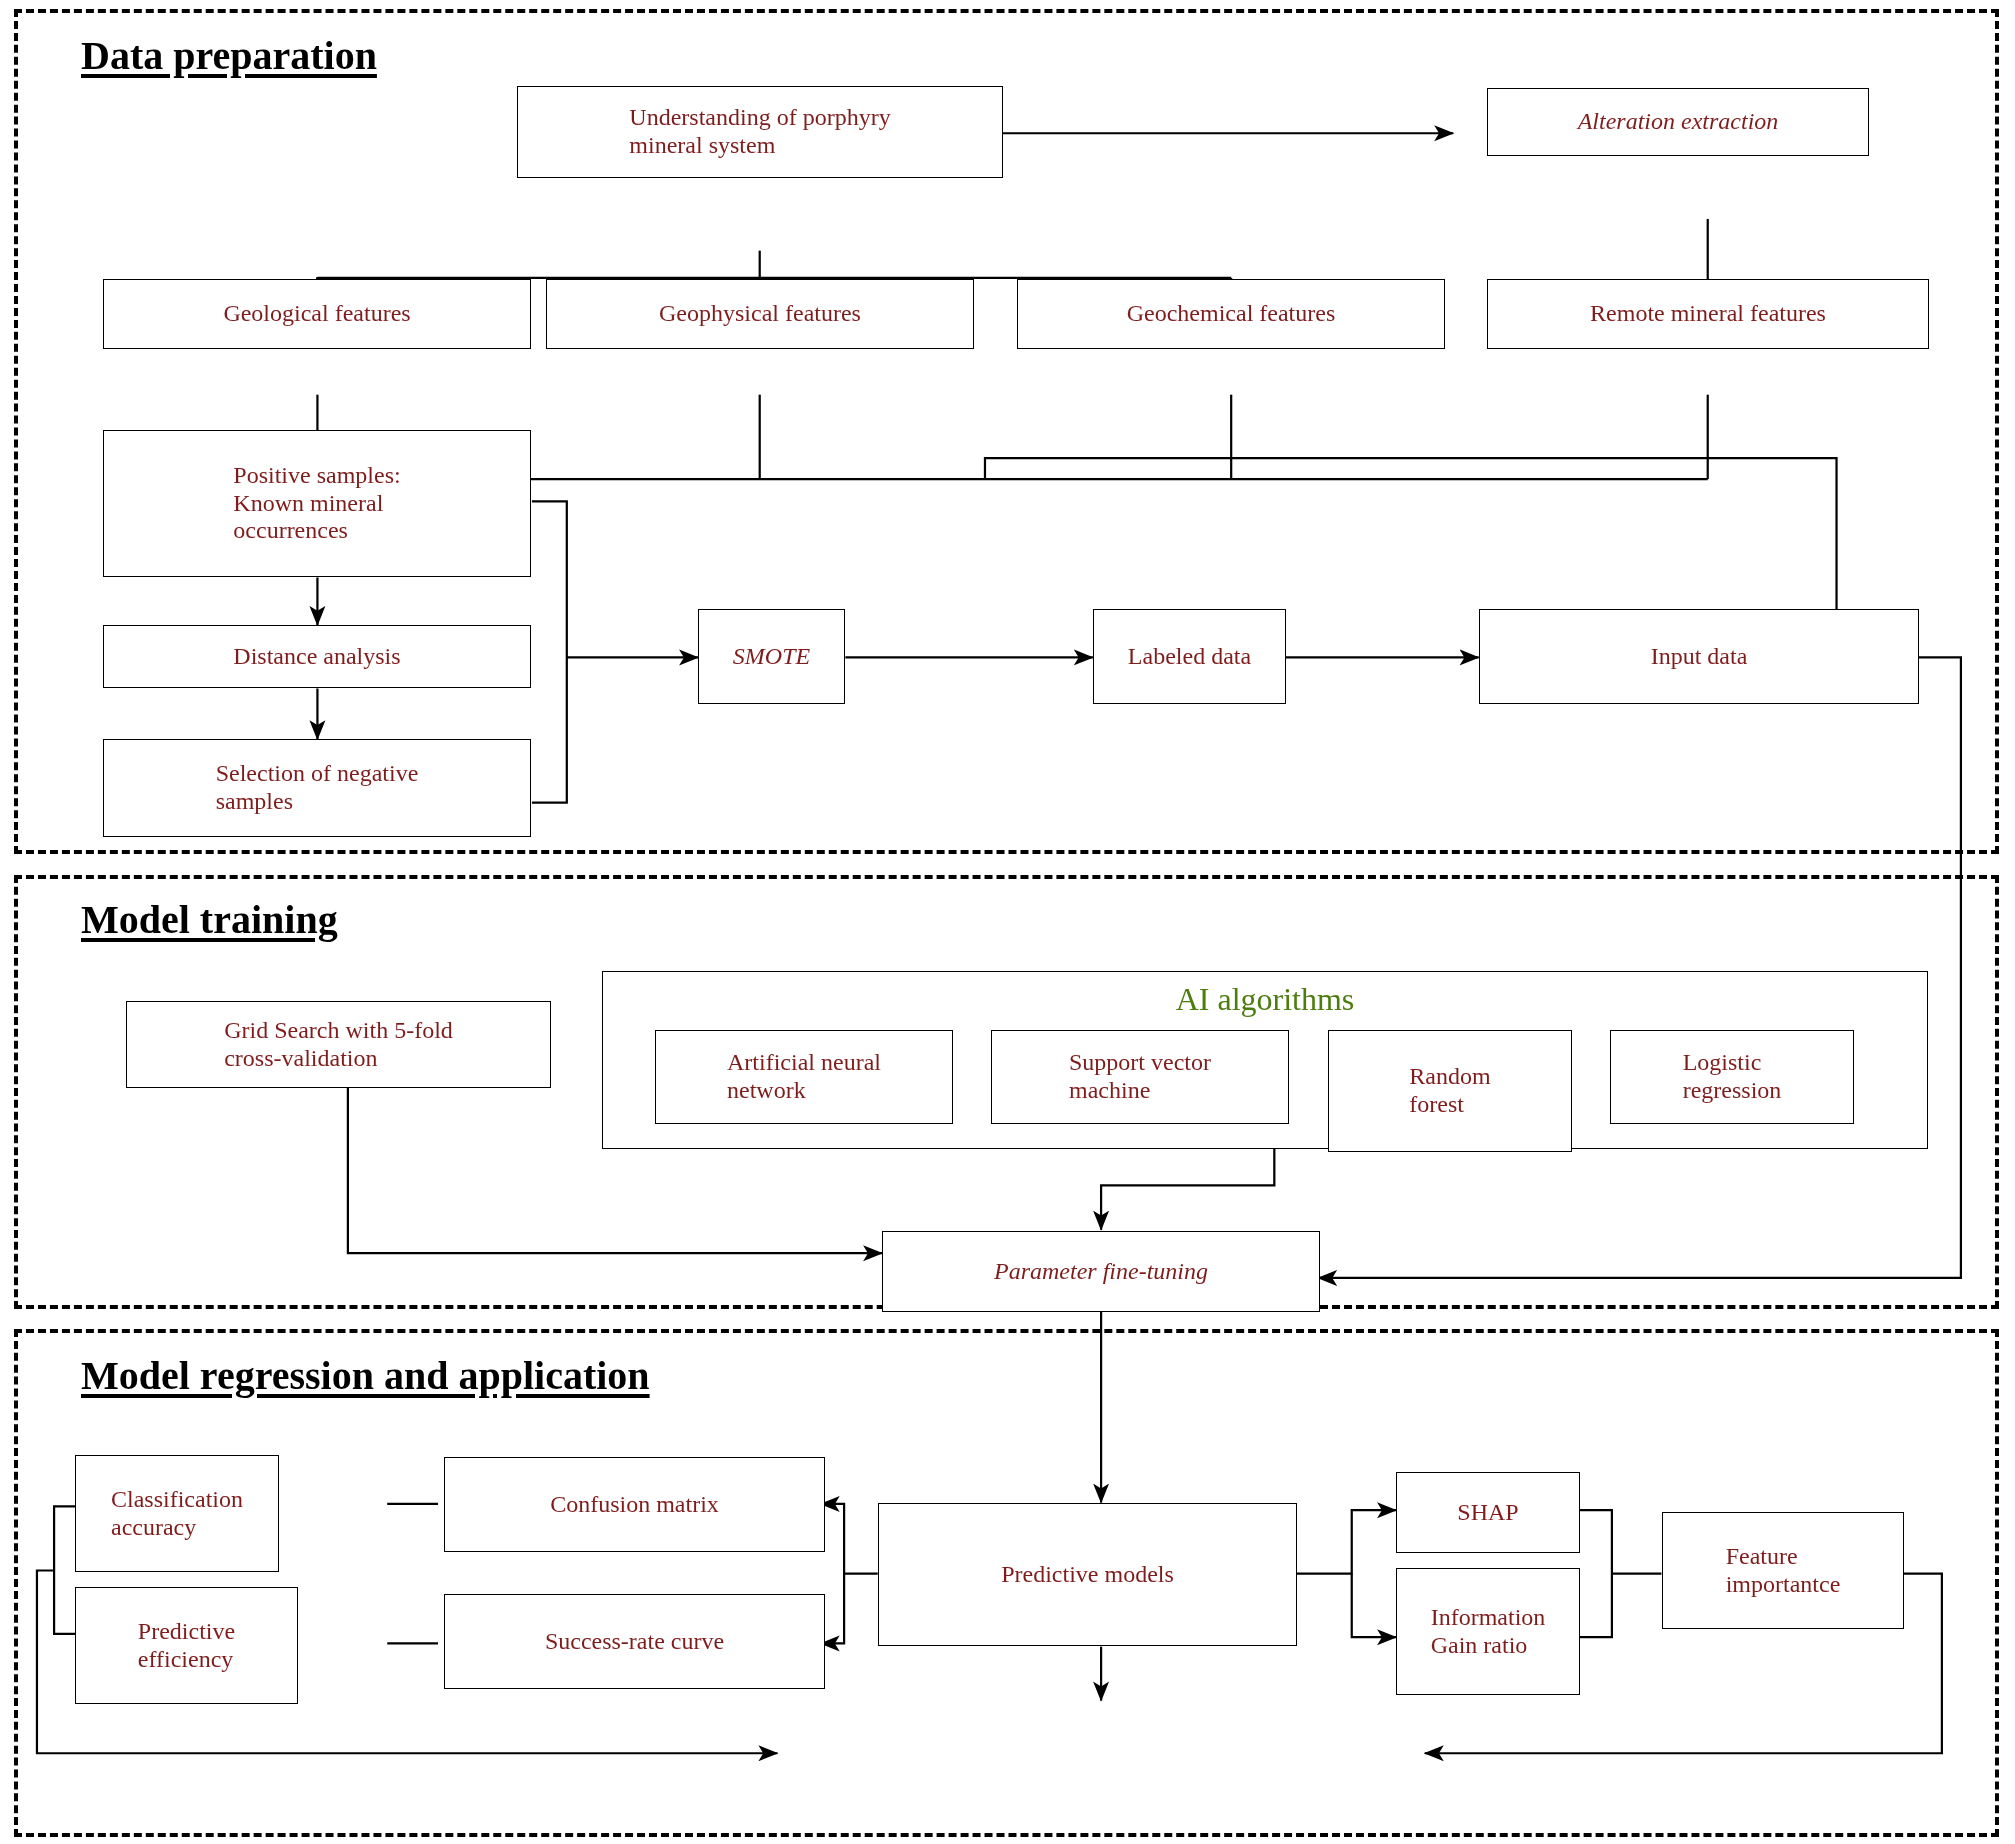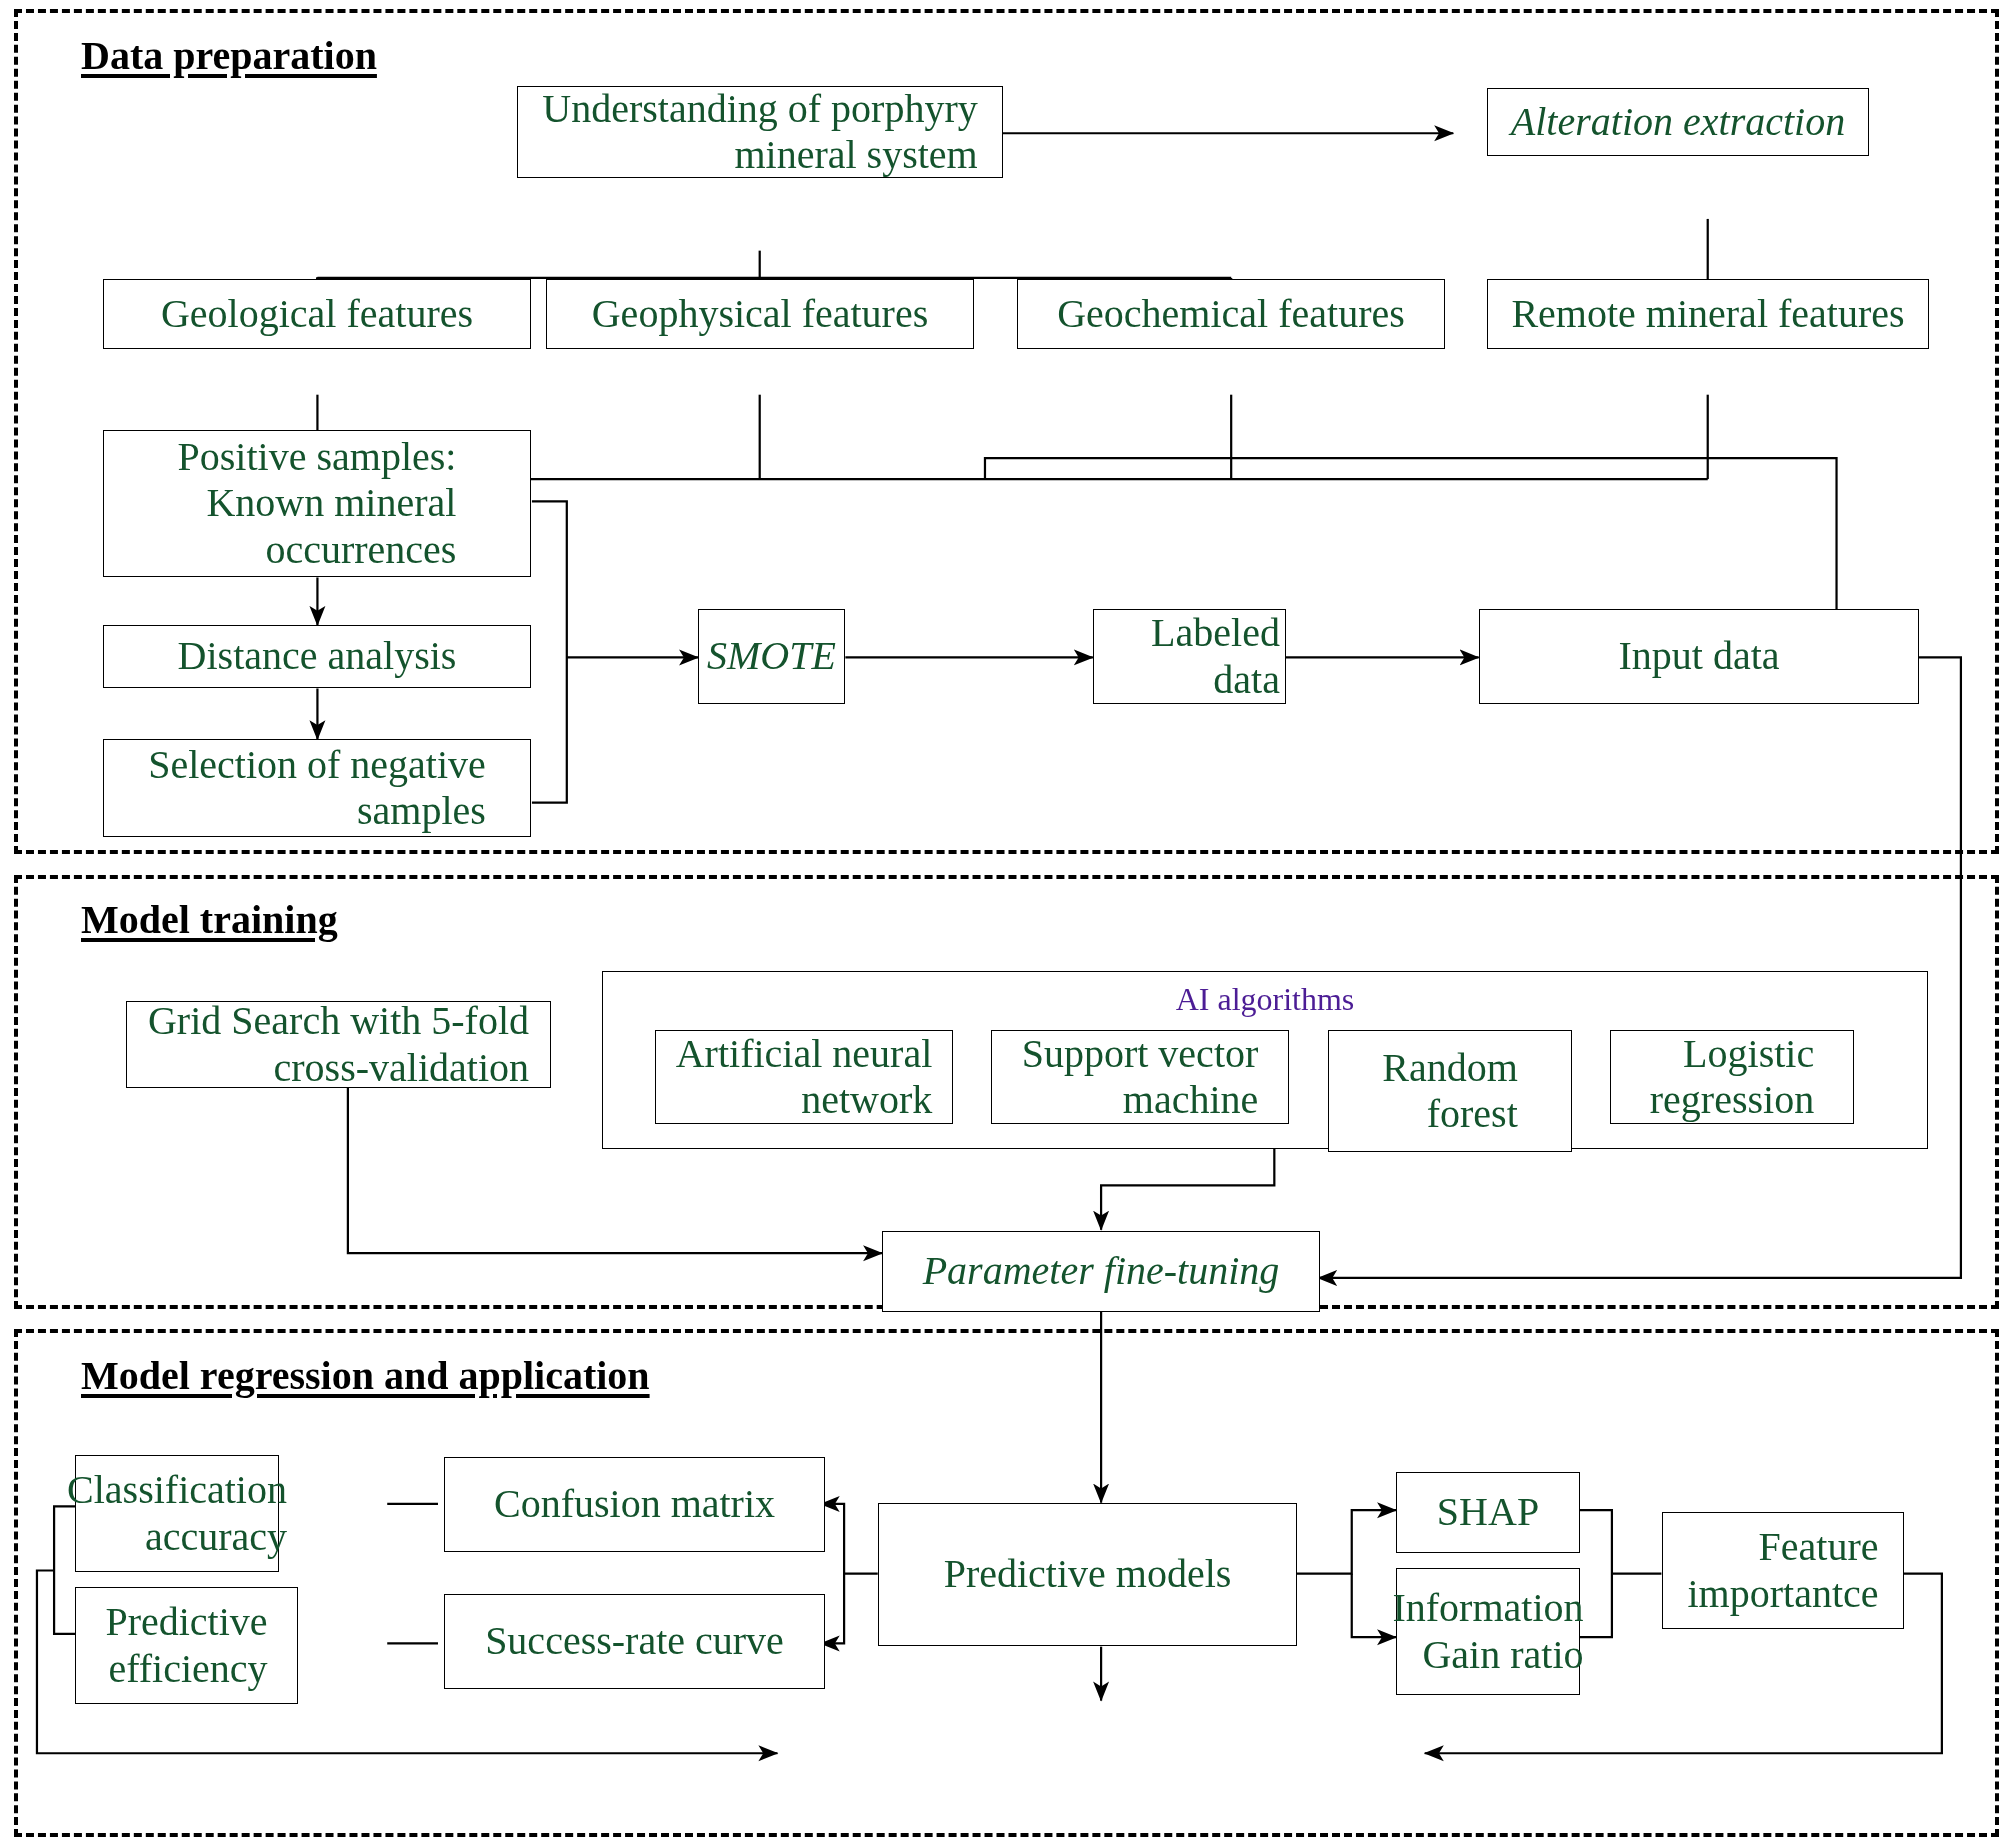--- a/index.html
+++ b/index.html
@@ -21,25 +21,25 @@
     height: 1844px;
   }
   .box {
     position: absolute;
     box-sizing: border-box;
     border: 1.9px solid #000000;
     background: #ffffff;
     display: flex;
     align-items: center;
     justify-content: center;
-    text-align: right;
-    font-family: "Liberation Serif", "DejaVu Serif", serif;
-    font-size: 40px;
+    text-align: left;
+    font-family: "Liberation Serif", "DejaVu Serif", serif;
+    font-size: 24px;
     line-height: 1.16;
-    color: #14532d;
+    color: #7f1d1d;
     padding: 2.5px 5.1px;
   }
   .box.italic { font-style: italic; }
   .group-box {
     position: absolute;
     box-sizing: border-box;
     border: 1.9px solid #000000;
     background: #ffffff;
   }
   .section {
@@ -55,21 +55,21 @@
     font-weight: bold;
     color: #000000;
     text-decoration: underline;
     text-underline-offset: 5.1px;
     white-space: nowrap;
   }
   .group-label {
     position: absolute;
     font-family: "Liberation Serif", "DejaVu Serif", serif;
     font-size: 32px;
-    color: #4c1d95;
+    color: #4d7c0f;
     white-space: nowrap;
     text-align: center;
   }
 </style>
 </head>
 <body>
 
 <div id="root">
 
   <svg class="layer" viewBox="0 0 3175 2906">

